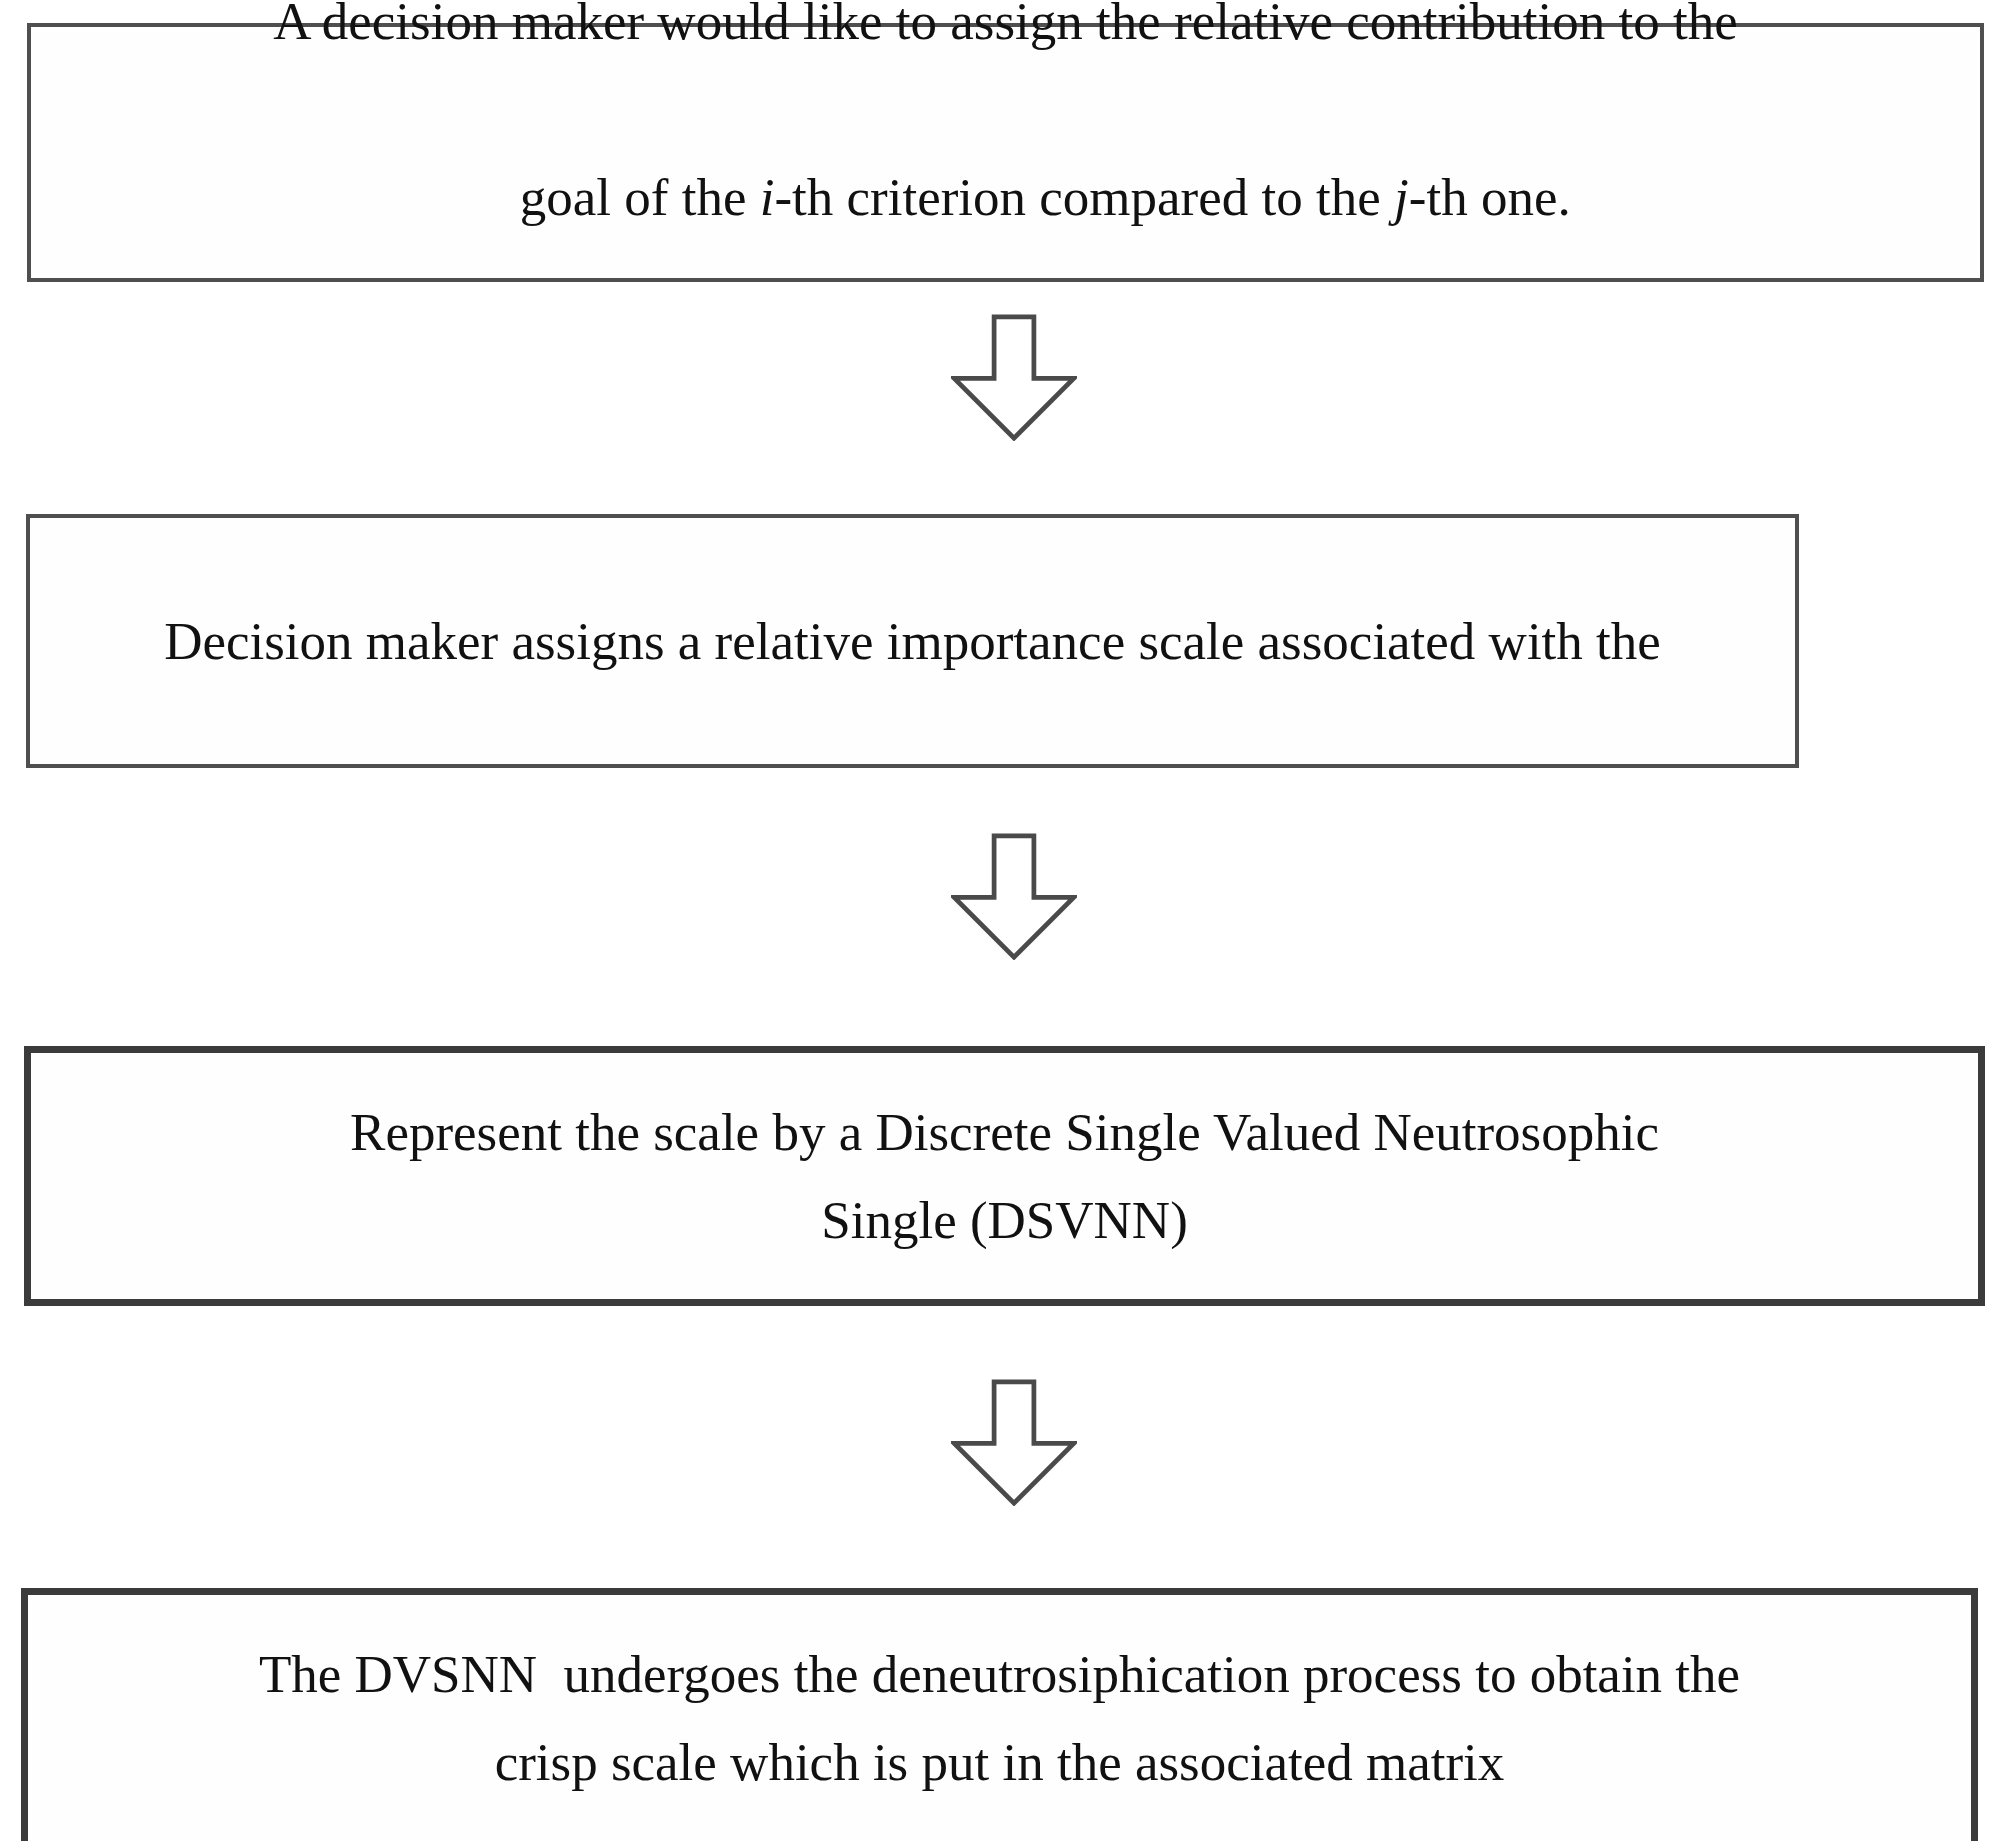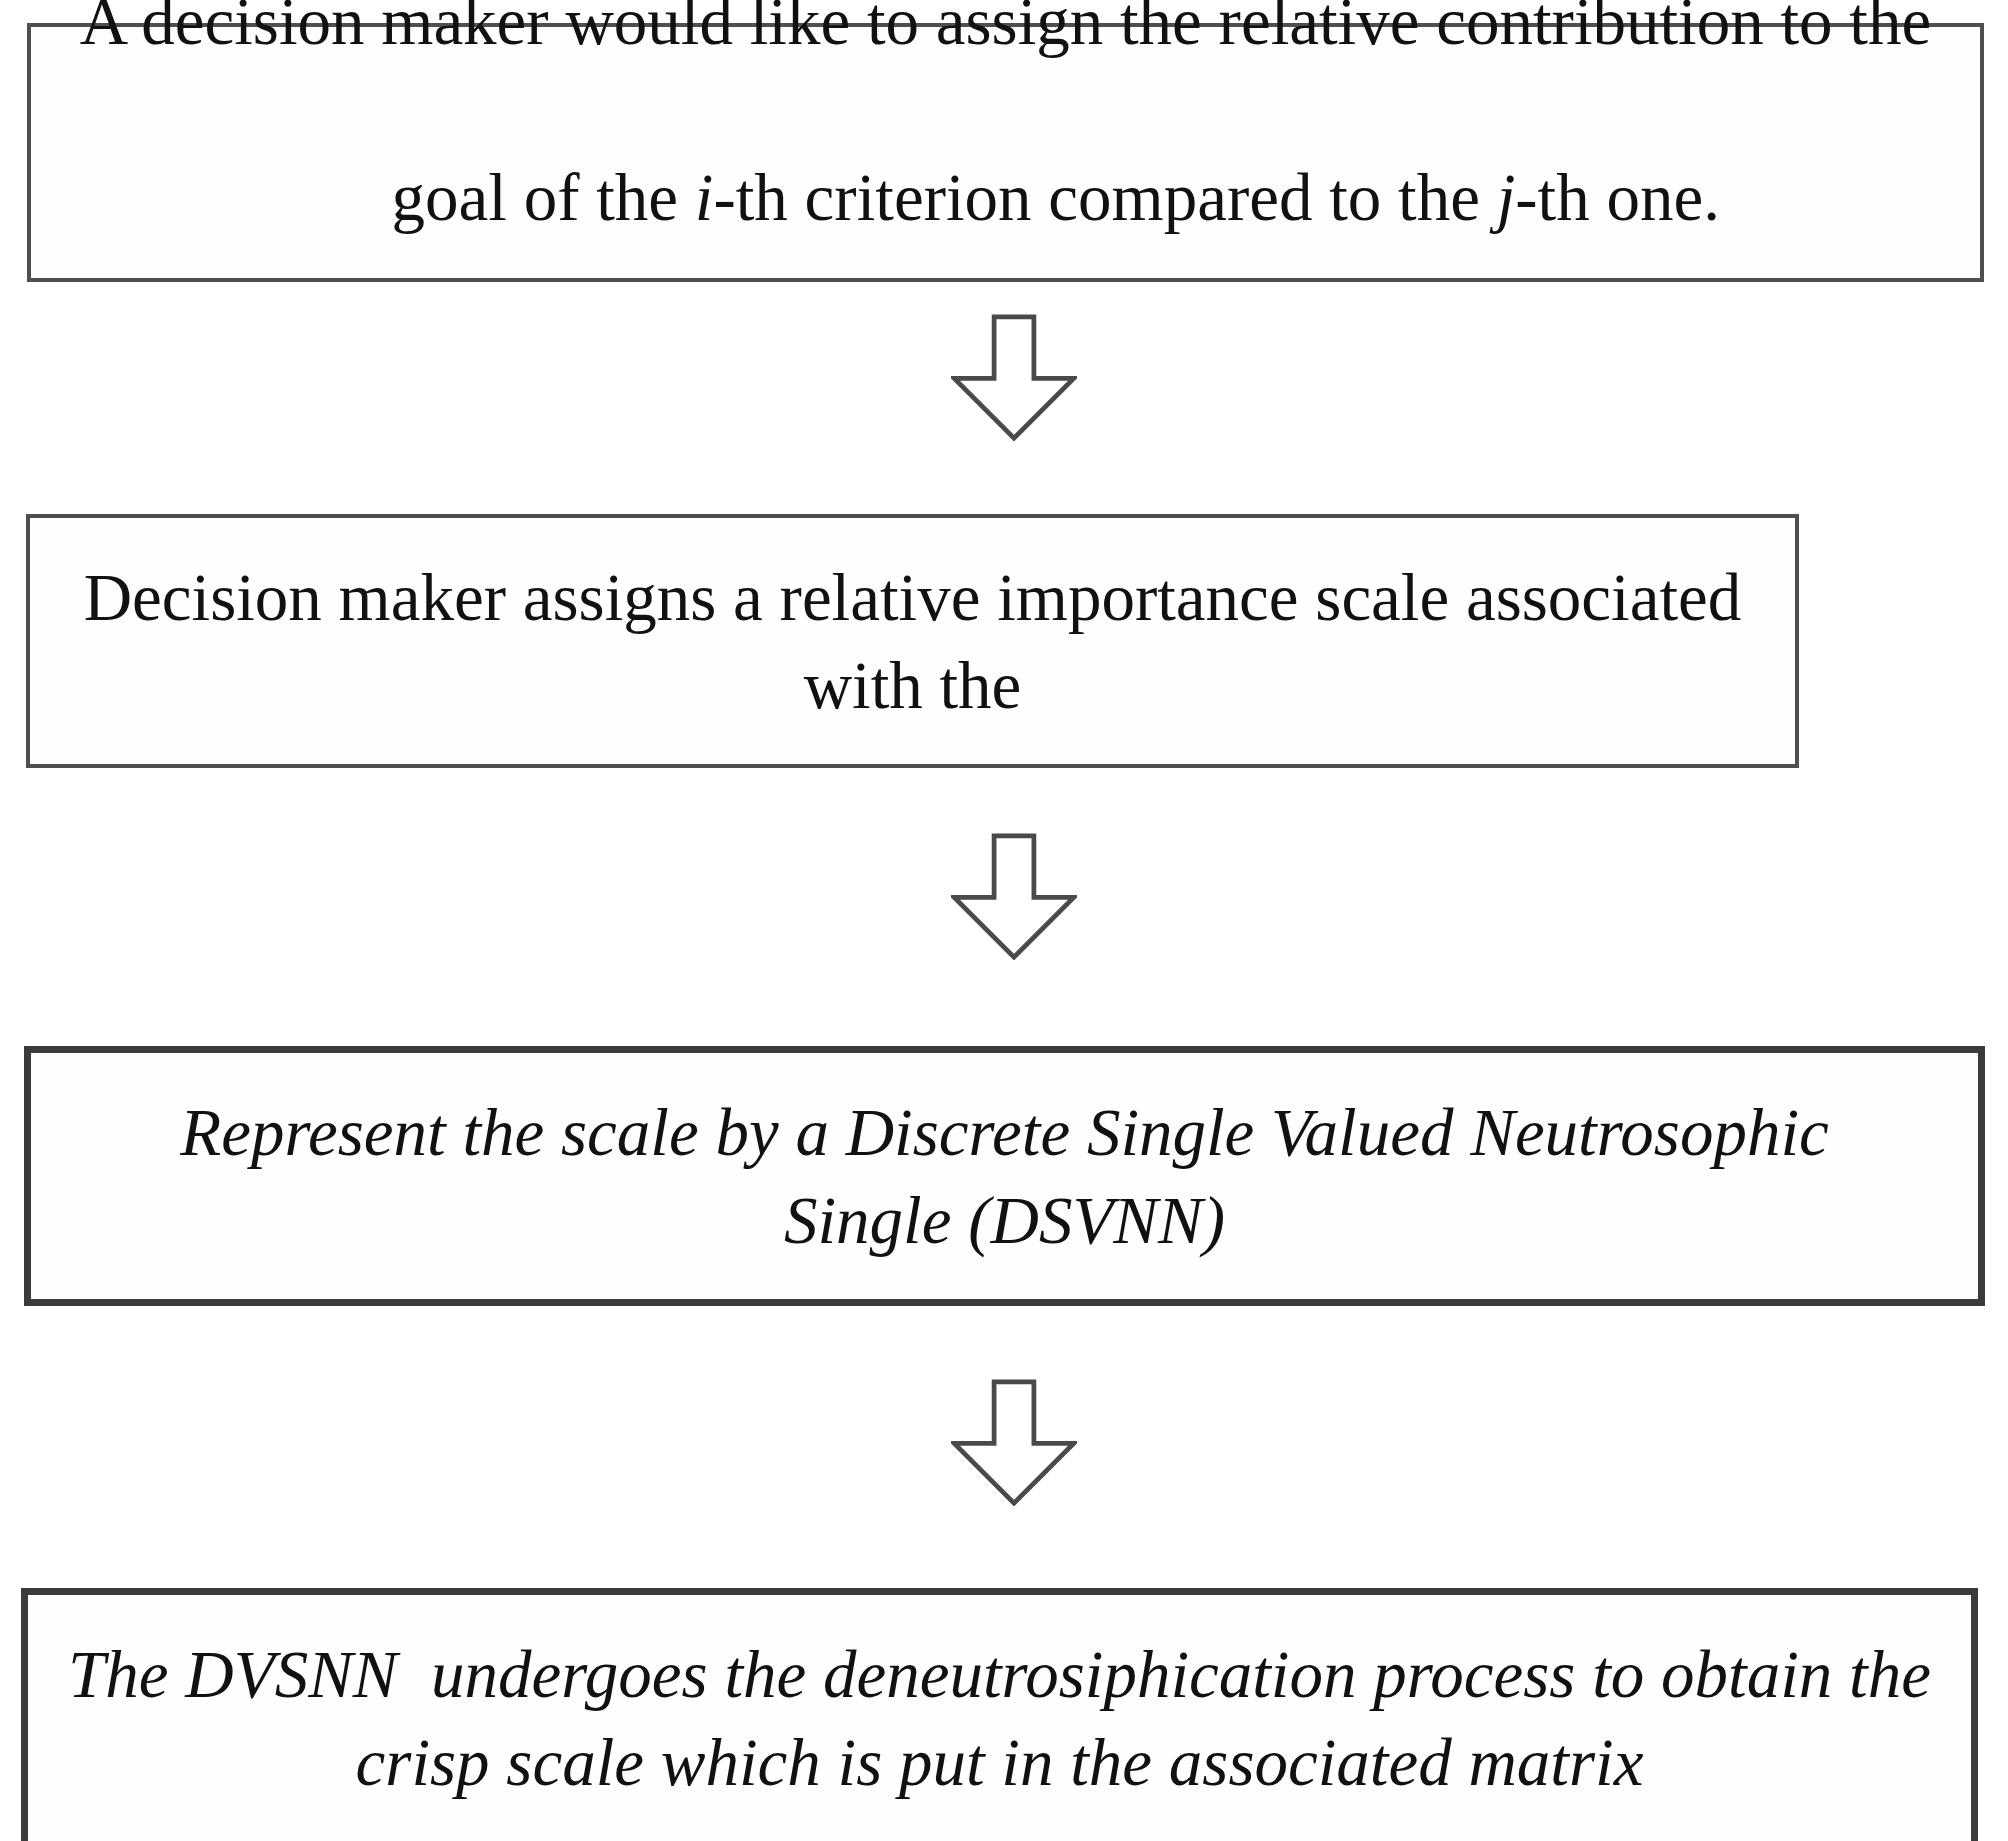--- a/index.html
+++ b/index.html
@@ -19,25 +19,25 @@
   }
   .flow-box {
     position: absolute;
     box-sizing: border-box;
     background: #fefefe;
     display: flex;
     flex-direction: column;
     justify-content: center;
     align-items: center;
     text-align: center;
-    font-size: 67px;
+    font-size: 53px;
     line-height: 88px;
   }
   .flow-box.thin  { border: 4.8px solid #4f4f4f; }
-  .flow-box.thick { border: 7.6px solid #3b3b3b; font-style: italic; }
+  .flow-box.thick { border: 7.6px solid #3b3b3b; }
   .line { white-space: pre-wrap; }
   .it { font-style: italic; }
   .box1 { left: 27px;  top: 23px;   width: 1957px; height: 259px; }
   .box2 { left: 26px;  top: 514px;  width: 1773px; height: 254px; }
   .box3 { left: 24px;  top: 1046px; width: 1961px; height: 260px; }
   .box4 { left: 21px;  top: 1588px; width: 1957px; height: 260px; }
   .arrow {
     position: absolute;
     width: 126px;
     height: 127px;

